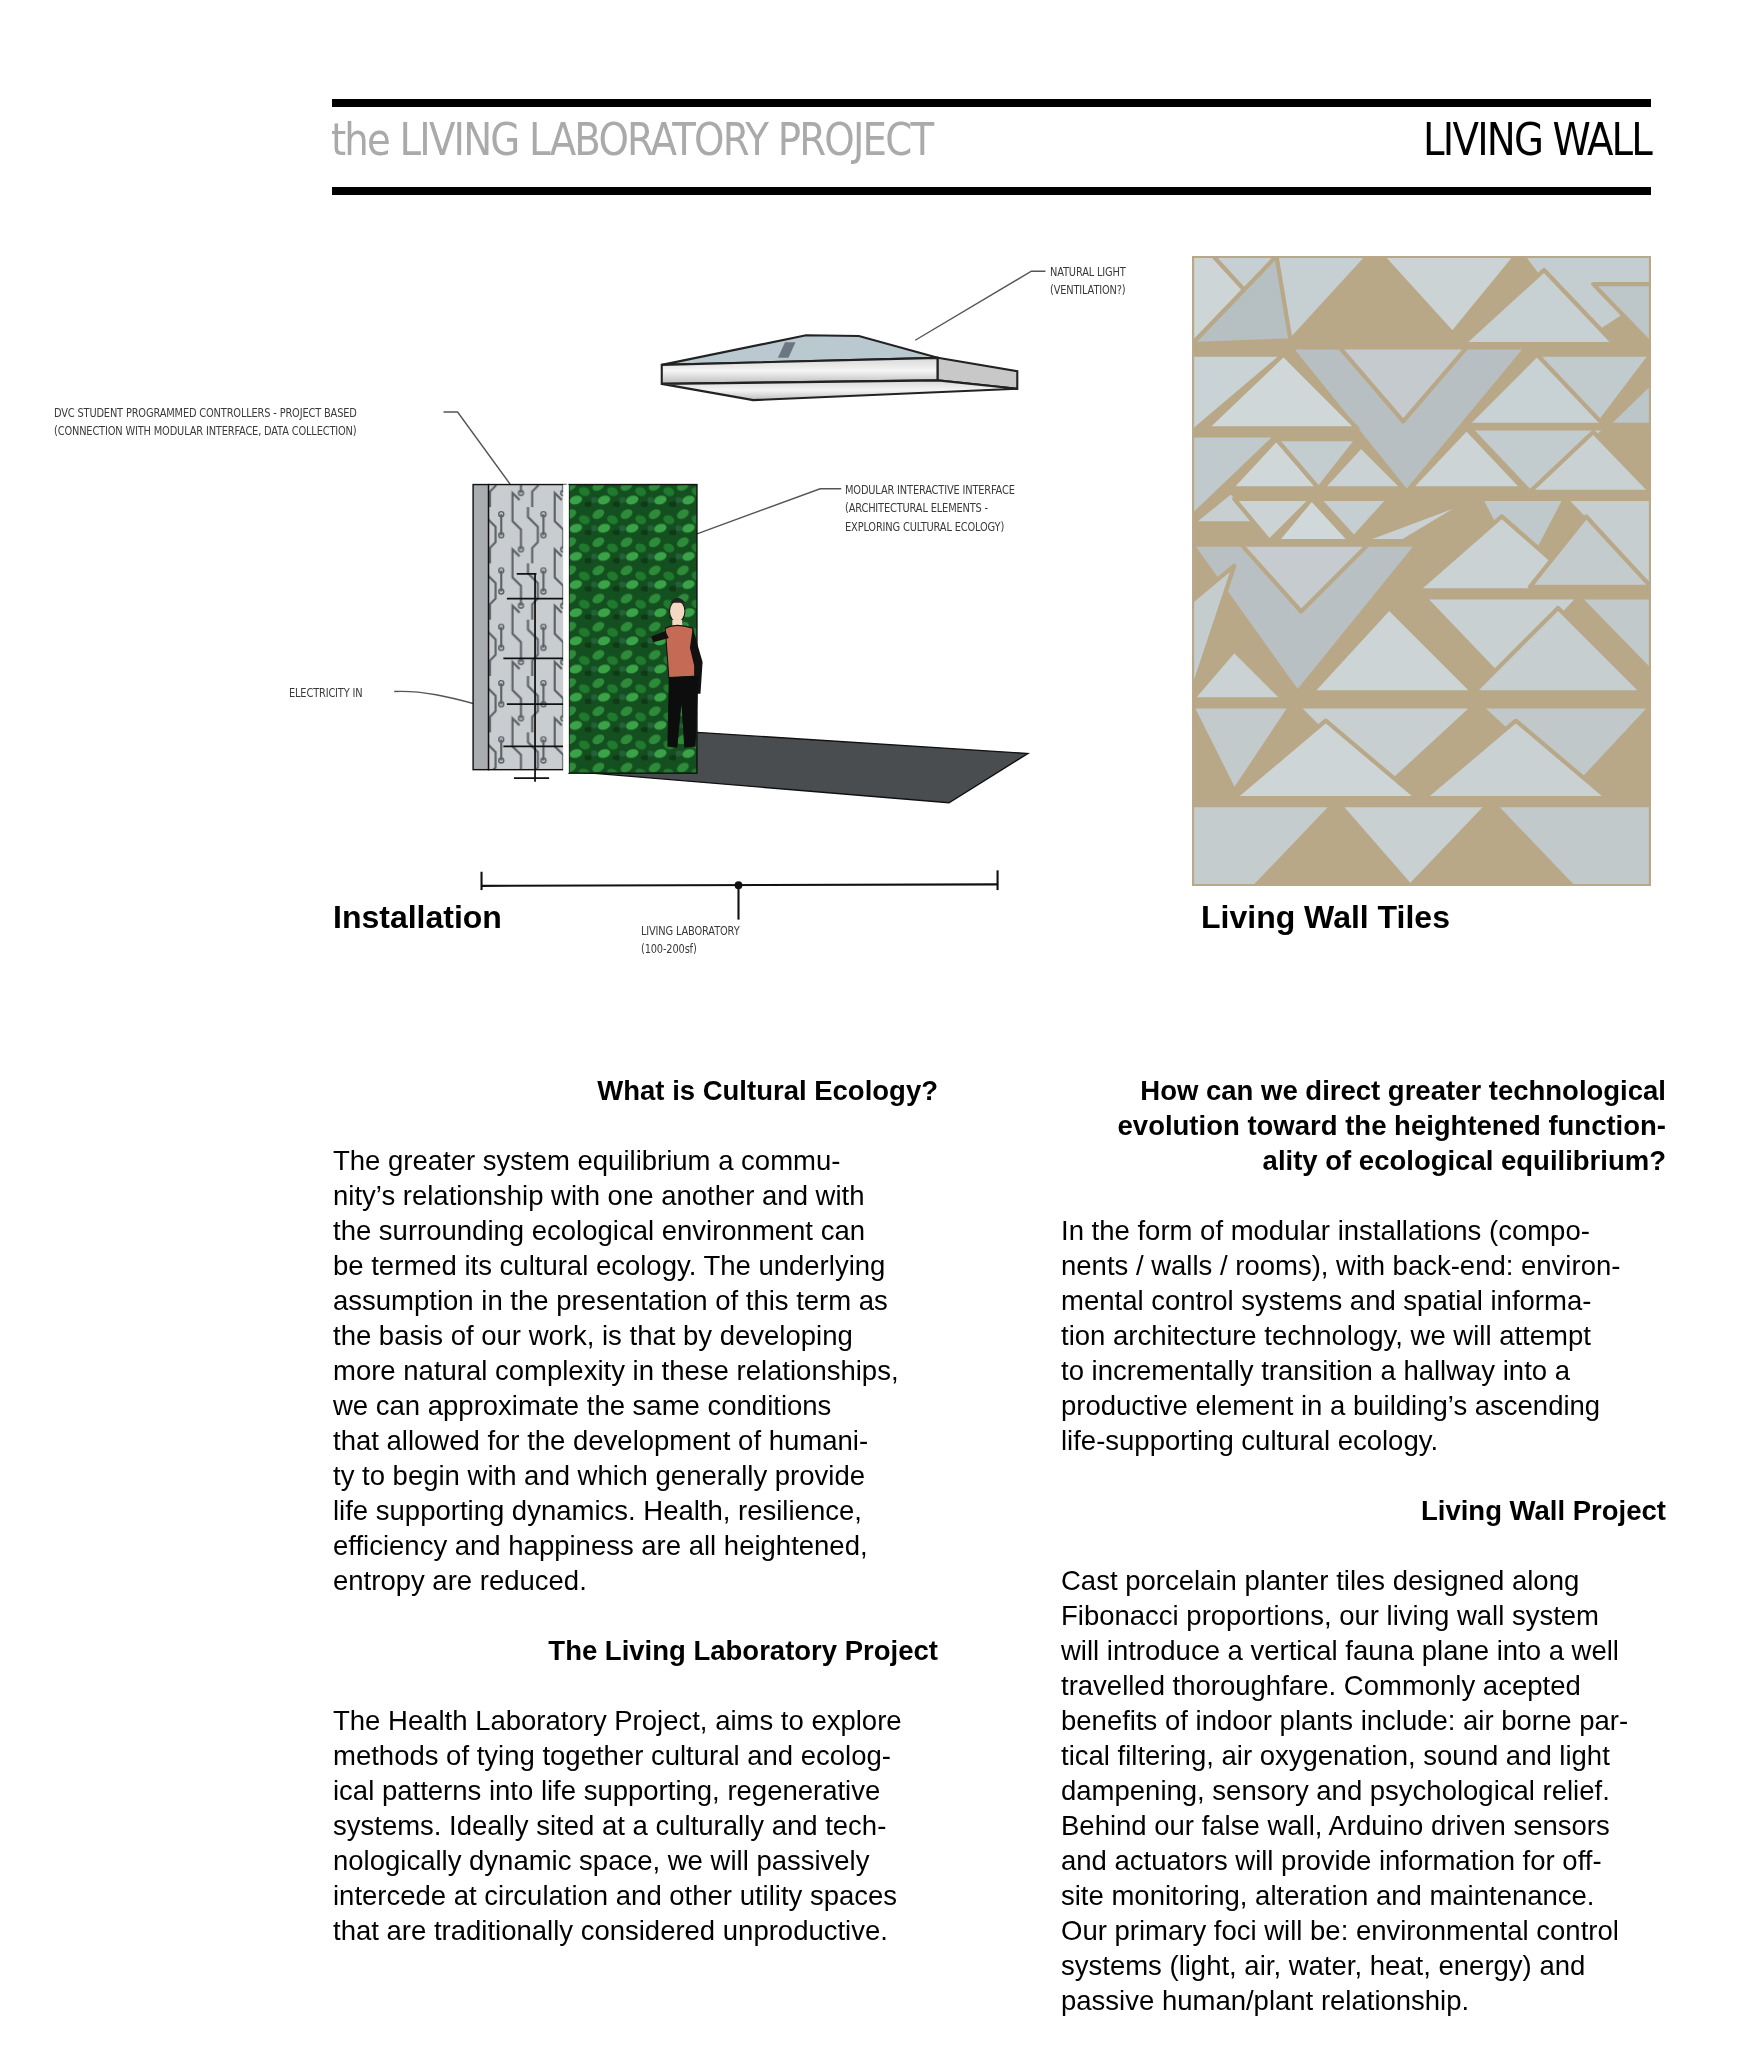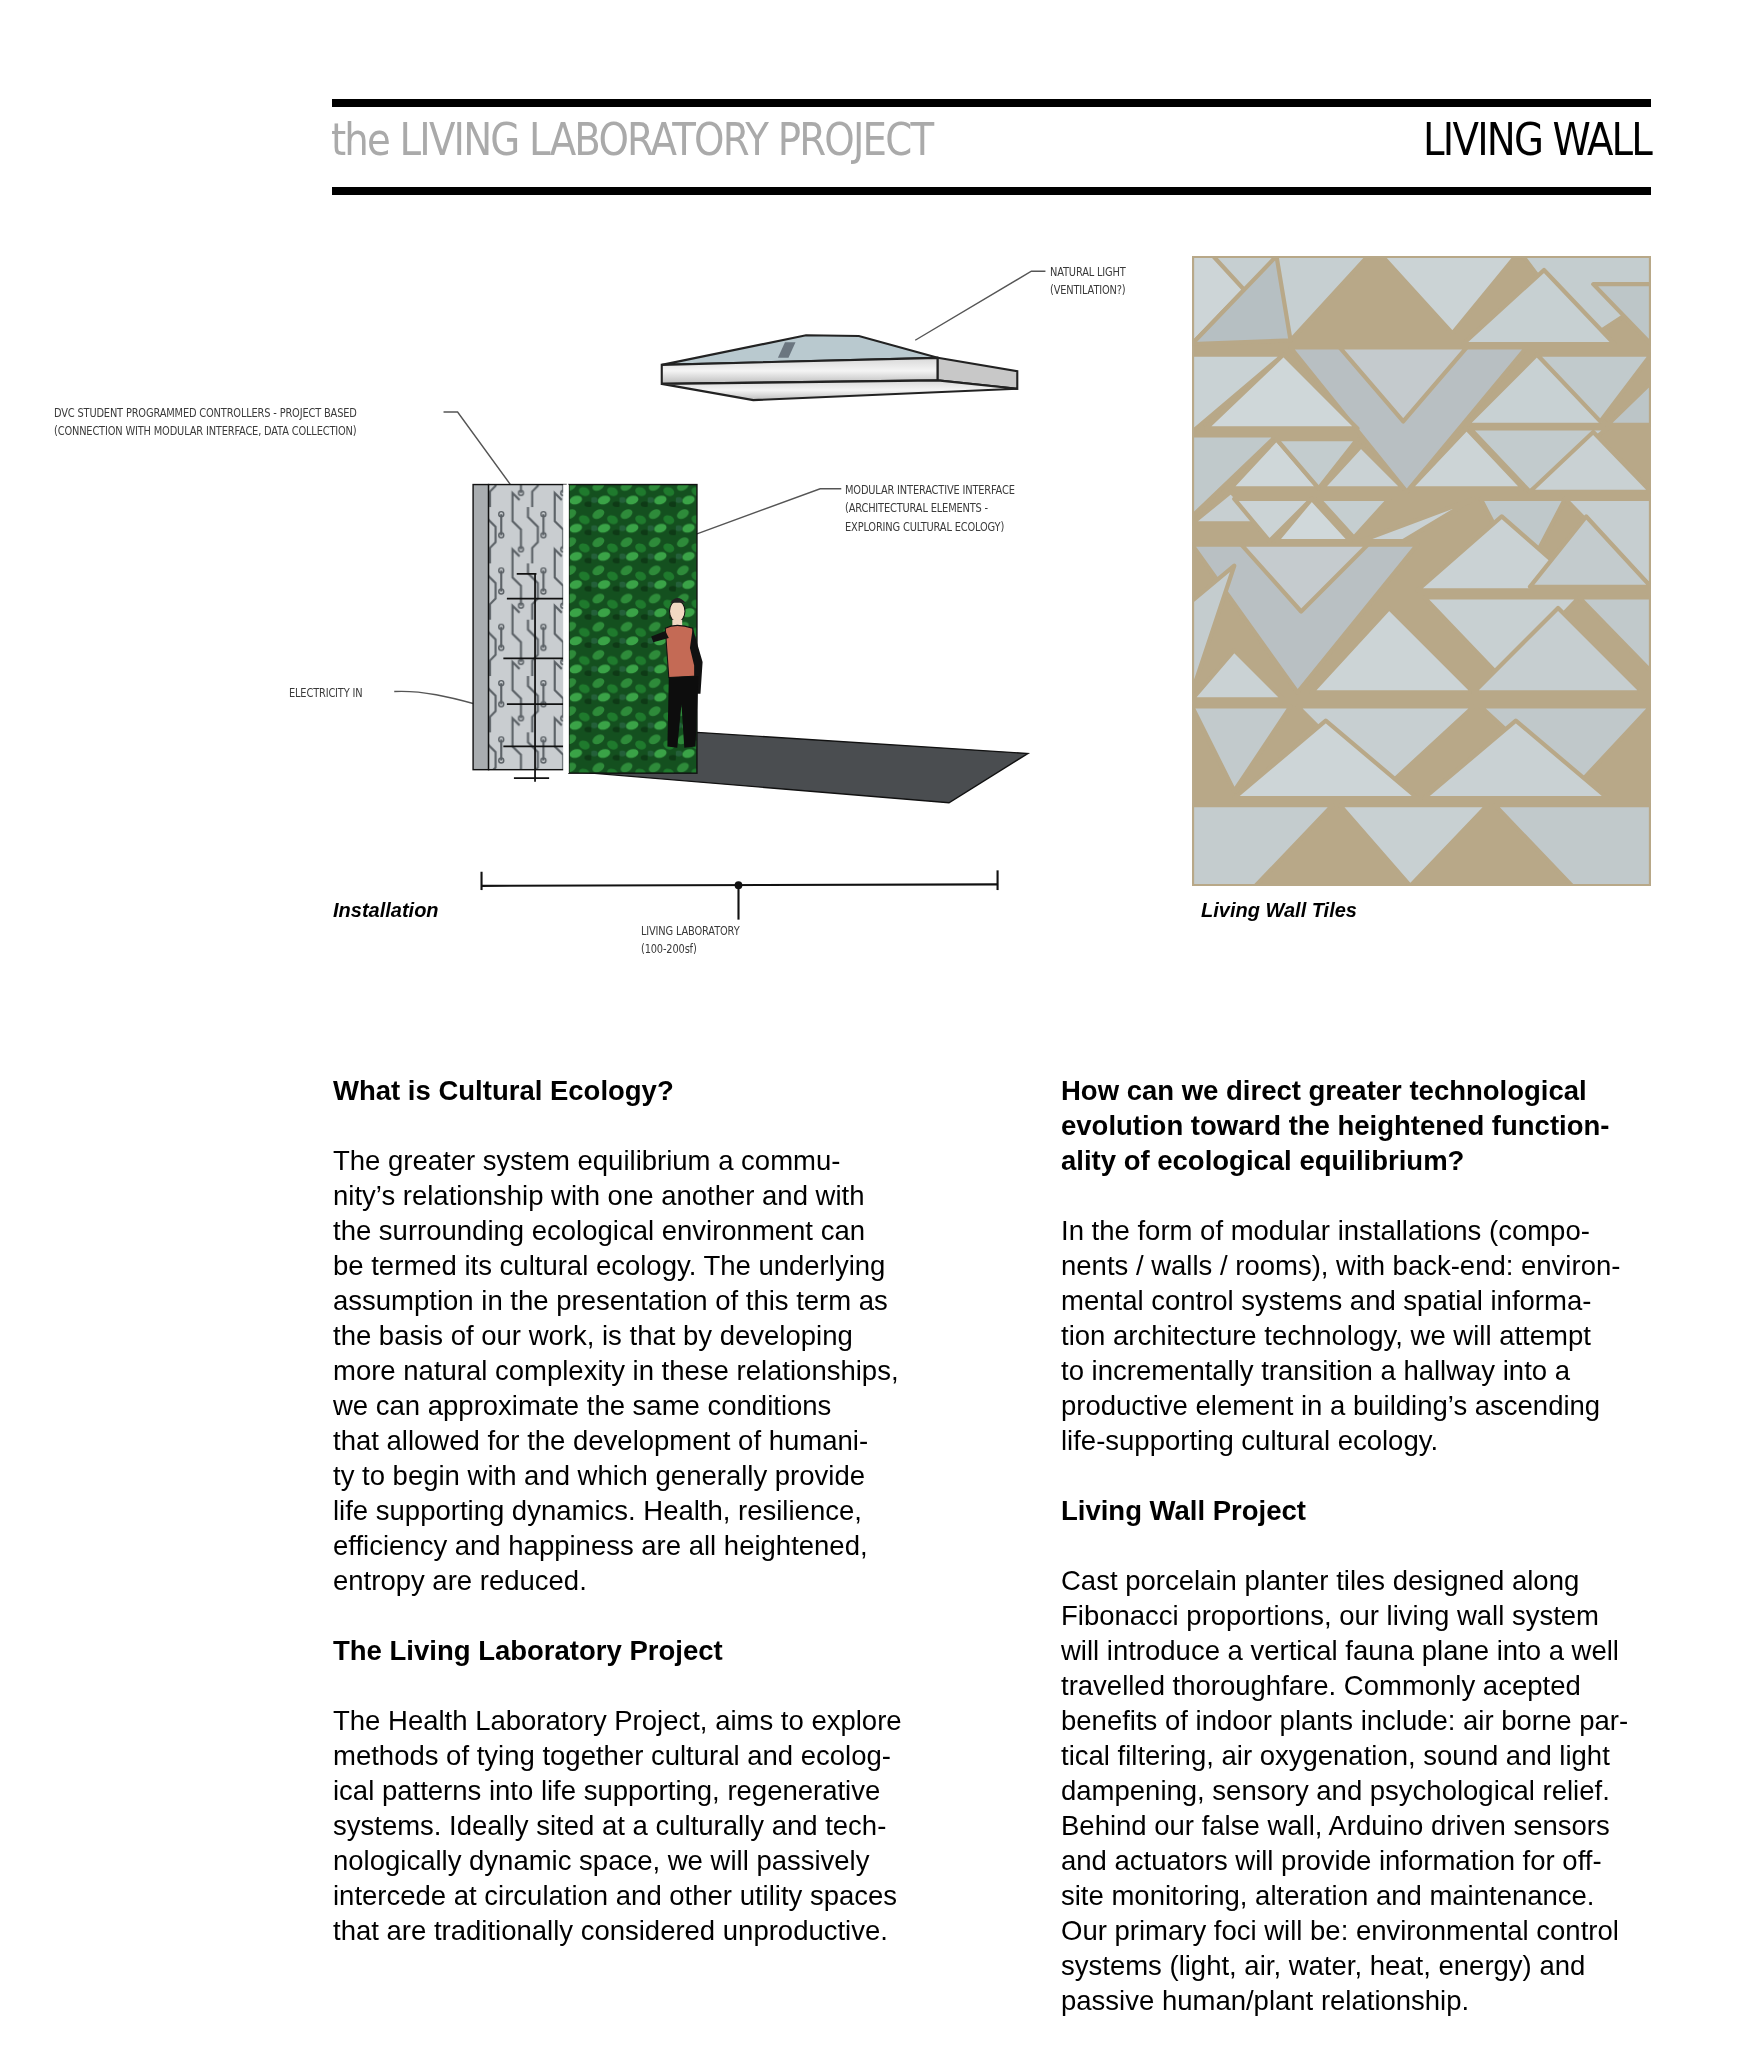--- a/index.html
+++ b/index.html
@@ -9,24 +9,24 @@
   .title-left { position:absolute; left:331px; top:113px; font-family:"DejaVu Sans", sans-serif;
                 font-size:45px; color:#aaaaaa; letter-spacing:-2.1px; white-space:nowrap;
                 transform:scaleX(0.86); transform-origin:left top; }
   .title-right { position:absolute; right:109px; top:113px; font-family:"DejaVu Sans", sans-serif;
                  font-size:45px; color:#000; letter-spacing:-2.1px; white-space:nowrap;
                  transform:scaleX(0.86); transform-origin:right top; }
   .label { position:absolute; font-family:"DejaVu Sans", sans-serif; font-size:12px; color:#3a3a3a;
            line-height:18.3px; white-space:nowrap; transform:scaleX(0.82); transform-origin:left top;
            letter-spacing:-0.2px; }
   .caption { position:absolute; font-family:"Liberation Sans", sans-serif; font-weight:bold;
-             font-size:20px; white-space:nowrap;font-style:italic; }
+             font-size:32px; white-space:nowrap; }
   .col { position:absolute; width:605px; font-family:"Liberation Sans", sans-serif;
          font-size:27.5px; line-height:35px; }
-  .col .h { font-weight:bold; display:block; }
+  .col .h { font-weight:bold; display:block;text-align:right; }
   .col .line { display:block; white-space:nowrap; }
   .col .gap { display:block; height:35px; }
   svg { position:absolute; }
 </style>
 </head>
 <body>
 
 <div class="bar" style="top:99px;"></div>
 <div class="title-left">the LIVING LABORATORY PROJECT</div>
 <div class="title-right">LIVING WALL</div>

